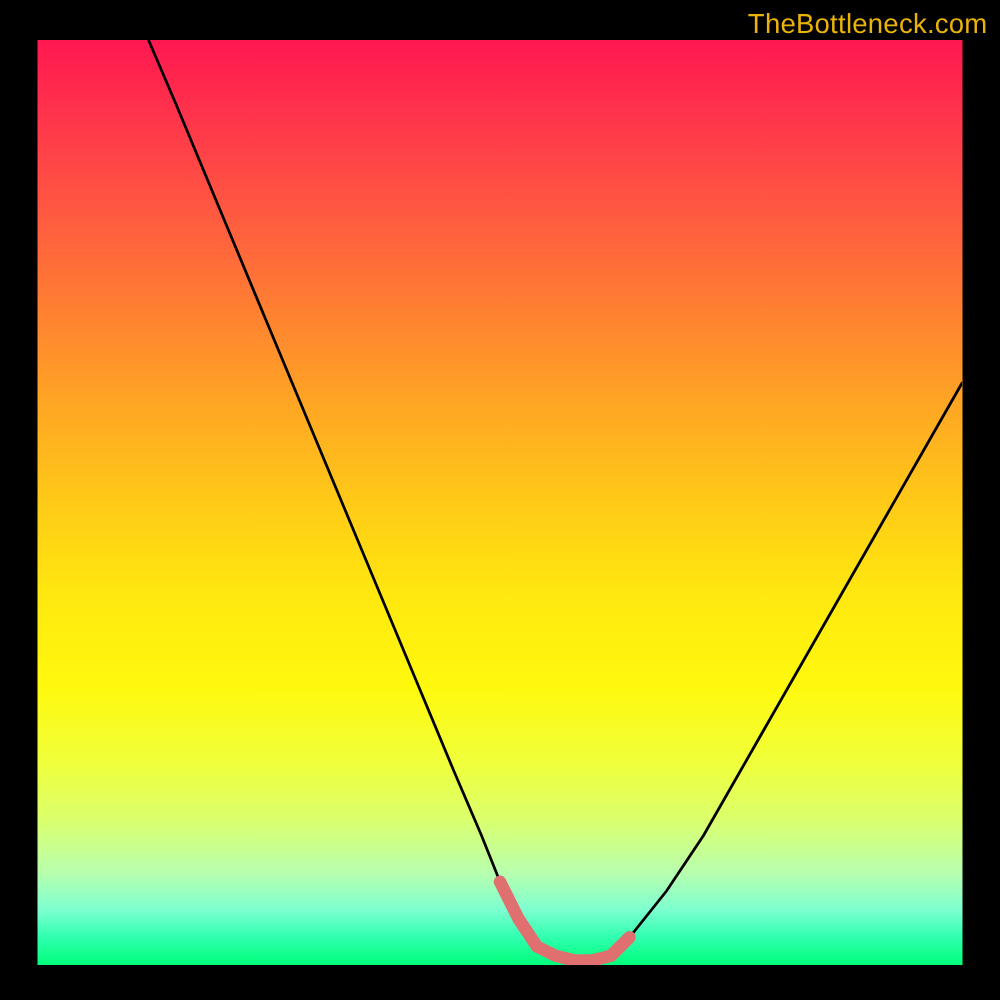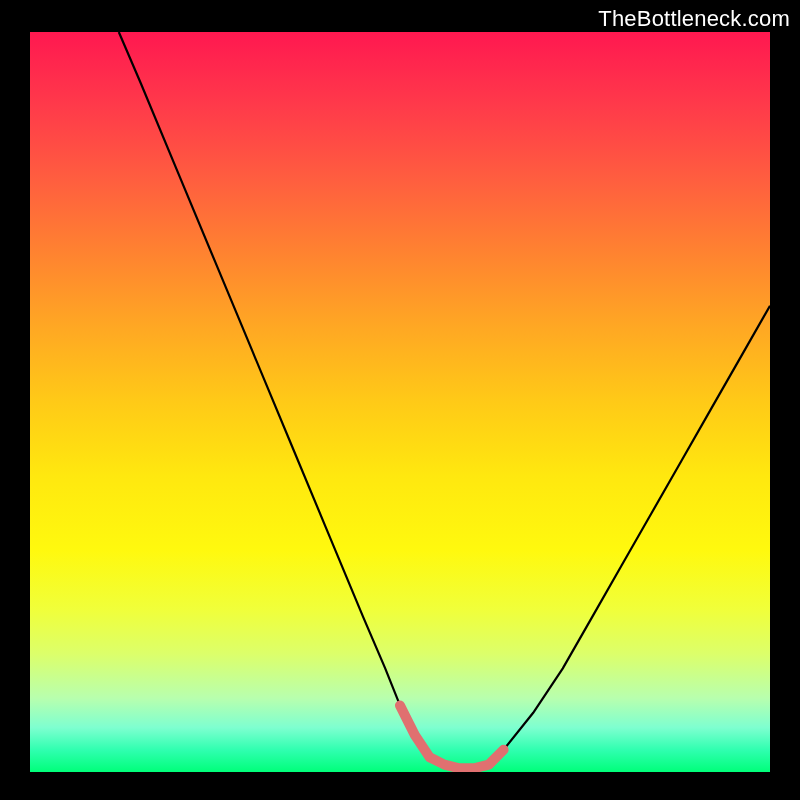--- a/index.html
+++ b/index.html
@@ -14,21 +14,21 @@
   .frame {
     position: relative;
     width: 800px;
     height: 800px;
     background: #000;
   }
   .watermark {
     position: absolute;
     top: 6px;
     right: 10px;
-    color: #ffffff;
+    color: #eab308;
     font-size: 22px;
     font-weight: 500;
     letter-spacing: 0.2px;
     z-index: 10;
   }
   .plot-area {
     position: absolute;
     left: 30px;
     top: 32px;
     width: 740px;

